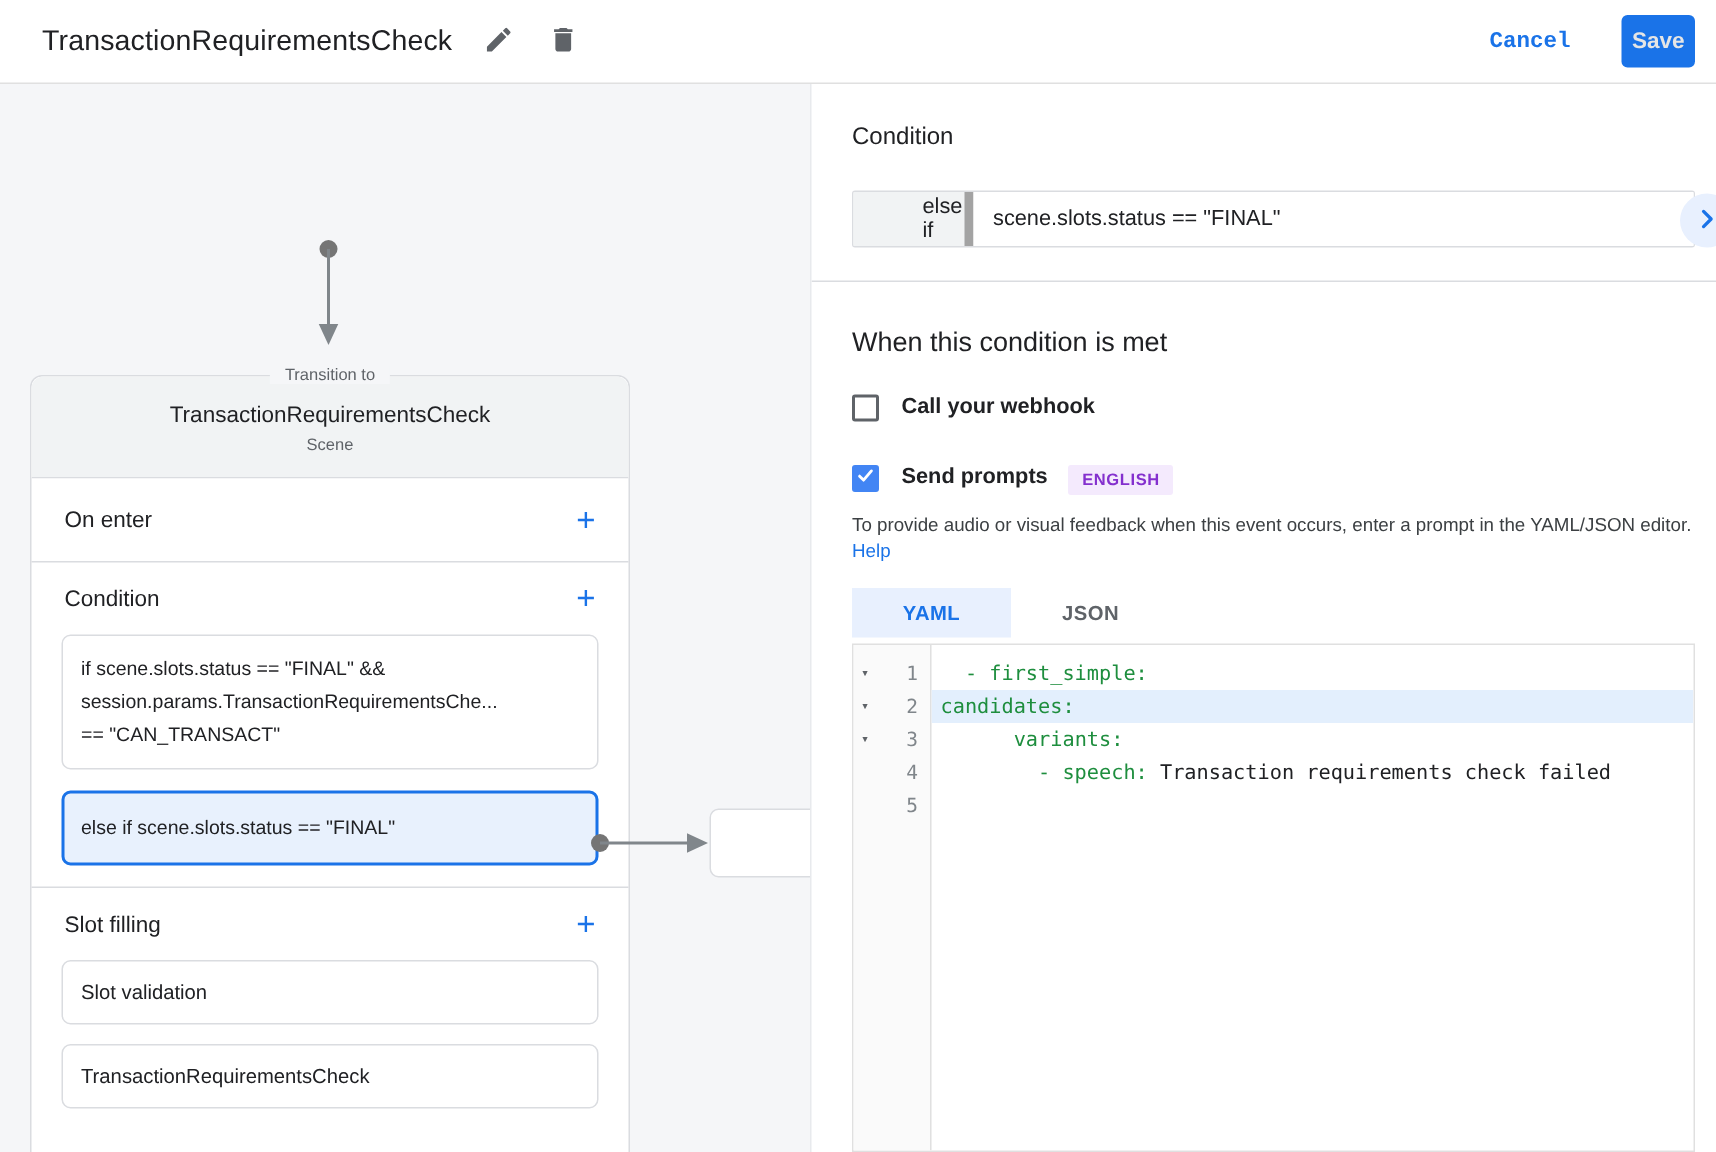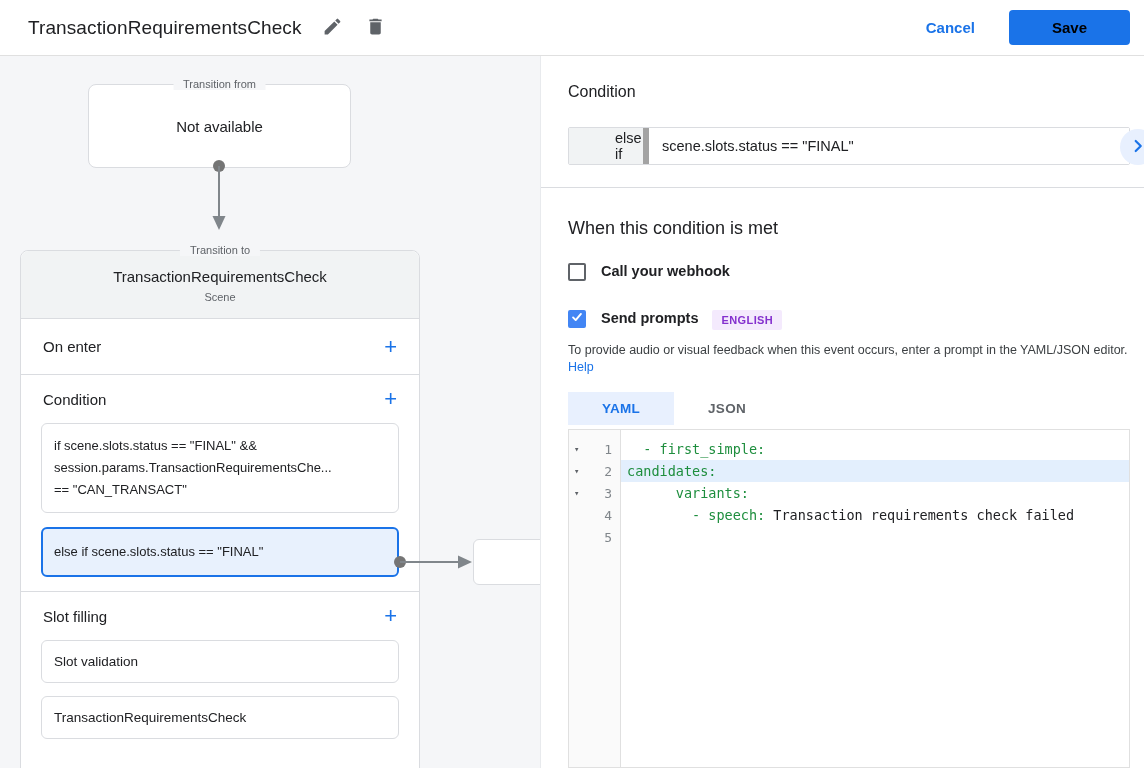--- a/index.html
+++ b/index.html
@@ -7,23 +7,23 @@
     font-family:"Liberation Sans", sans-serif; color:#202124; }
 
   
   .topbar { height:56px; display:flex; align-items:center; padding:0 14px 0 28px;
     background:#fff; border-bottom:1px solid #e0e0e0; }
   .topbar-title { font-size:19px; color:#202124; letter-spacing:.1px; }
   .icon-btn { width:24px; height:24px; margin-left:19px; border:none; background:none;
     cursor:pointer; display:flex; align-items:center; justify-content:center; }
   .topbar-actions { margin-left:auto; display:flex; align-items:center; }
   .cancel-btn { color:#1a73e8; font-size:15px; font-weight:600; background:none; border:none;
-    cursor:pointer; margin-right:34px; font-family:Liberation Sans, sans-serif; }
-  .save-btn { background:#1a73e8; color:#000000; font-size:15px; font-weight:600; border:none;
-    border-radius:4px; padding:9px 43px; cursor:pointer; font-family:"Liberation Sans",sans-serif; }
+    cursor:pointer; margin-right:34px; font-family:Liberation Mono, monospace; }
+  .save-btn { background:#1a73e8; color:#e5e5e5; font-size:15px; font-weight:600; border:none;
+    border-radius:4px; padding:9px 7px; cursor:pointer; font-family:"Liberation Sans",sans-serif; }
 
   
   .main { display:flex; height:712px; }
   .canvas { position:relative; width:540px; flex-shrink:0; background:#f5f6f8; overflow:hidden; }
   .panel { flex:1; background:#fff; border-left:1px solid #e8eaed; position:relative;
     padding:0 14px 0 27px; overflow:hidden; display:flex; flex-direction:column; }
 
   
   .node-legend { position:absolute; top:-7px; left:50%; transform:translateX(-50%);
     background:#f5f6f8; padding:0 10px; font-size:11px; color:#5f6368; white-space:nowrap; }
@@ -131,24 +131,20 @@
   <div class="topbar-actions">
     <button class="cancel-btn">Cancel</button>
     <button class="save-btn">Save</button>
   </div>
 </div>
 
 <div class="main">
 
   <div class="canvas">
 
-    <div class="tf-box">
-      <span class="node-legend">Transition from</span>
-      <span class="tf-text">Not available</span>
-    </div>
 
     <svg class="connector" style="left:207px; top:104px;" width="24" height="76" viewBox="0 0 24 76">
       <circle cx="12" cy="6" r="6" fill="#757575"></circle>
       <line x1="12" y1="6" x2="12" y2="58" stroke="#80868b" stroke-width="2"></line>
       <polygon points="5.5,56 18.5,56 12,70" fill="#80868b"></polygon>
     </svg>
 
     <div class="card">
       <span class="node-legend">Transition to</span>
       <div class="card-header">

